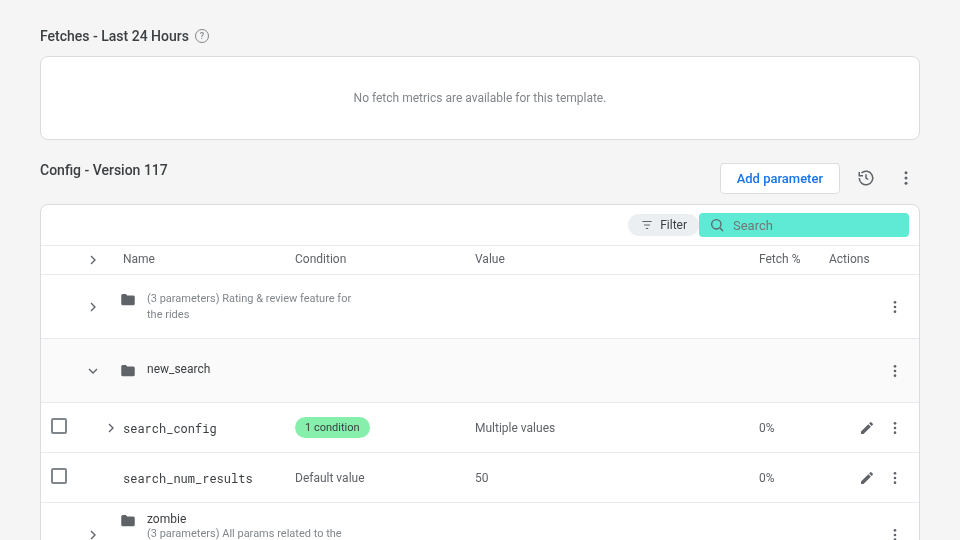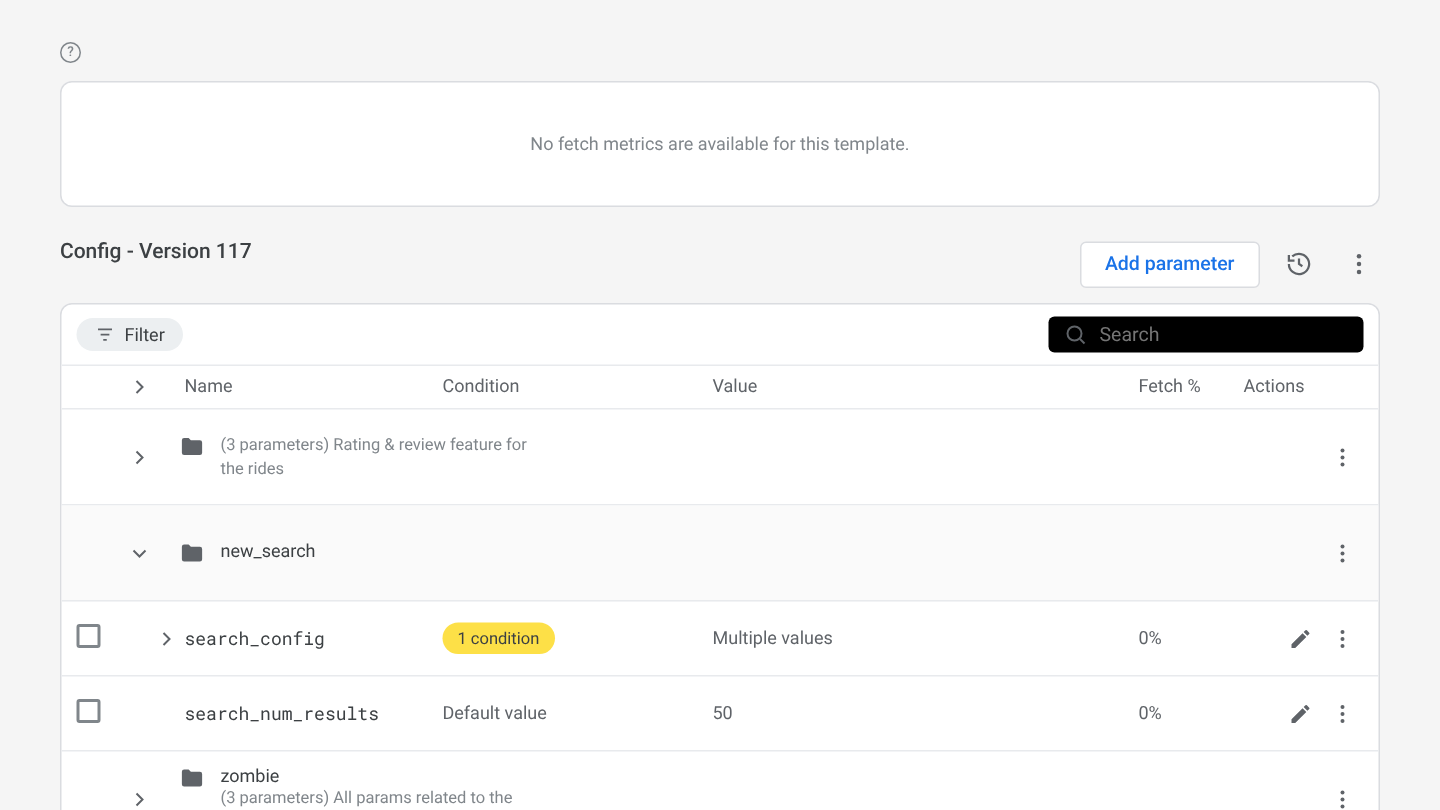--- a/index.html
+++ b/index.html
@@ -7,54 +7,55 @@
   .page{padding:28px 40px 0 40px;}
   .section-title{font-size:14px;color:#3c4043;font-weight:500;display:flex;align-items:center;gap:6px;margin-bottom:12px;}
   .help-icon{width:14px;height:14px;border:1.4px solid #80868b;border-radius:50%;display:inline-flex;align-items:center;justify-content:center;font-size:9px;color:#80868b;line-height:1;}
   .card{background:#fff;border:1px solid #dadce0;border-radius:8px;}
   .empty-card{padding:34px;text-align:center;color:#80868b;font-size:12px;margin-bottom:22px;}
   .config-header{display:flex;align-items:center;justify-content:space-between;margin-bottom:10px;}
   .config-actions{display:flex;align-items:center;gap:12px;}
   .add-btn{border:1px solid #dadce0;background:#fff;color:#1a73e8;font-size:13px;font-weight:500;padding:7px 16px;border-radius:4px;cursor:pointer;margin-left:20px;}
   .icon-btn{width:28px;height:28px;display:flex;align-items:center;justify-content:center;color:#5f6368;cursor:pointer;border-radius:50%;}
   .table-wrap{background:#fff;border:1px solid #dadce0;border-radius:8px;overflow:hidden;}
-  .toolbar{display:flex;align-items:center;justify-content:space-between;padding:8px 10px;}
+  .toolbar{display:flex;align-items:center;justify-content:flex-end;padding:8px 10px;}
   .filter-chip{display:flex;align-items:center;gap:6px;background:#eceff1;border-radius:14px;padding:4px 12px;font-size:12px;color:#3c4043;cursor:pointer;}
-  .search-box{display:flex;align-items:center;background:#000000;border-radius:4px;padding:4px 10px;width:210px;gap:8px;}
+  .search-box{display:flex;align-items:center;background:#5eead4;border-radius:4px;padding:4px 10px;width:210px;gap:8px;}
   .search-box input{border:none;background:transparent;outline:none;font-size:13px;color:#5f6368;flex:1;}
   .search-box svg{flex:none;}
   .thead{display:flex;align-items:flex-start;border-top:1px solid #e8eaed;border-bottom:1px solid #e8eaed;color:#5f6368;font-size:12px;padding:6px 10px;background:#fff;}
   .col-check{width:34px;}
   .col-expand{width:34px;display:flex;align-items:center;}
   .col-name{flex:0 0 176px;padding-left:4px;}
   .col-cond{flex:0 0 180px;}
   .col-value{flex:1;}
   .col-fetch{flex:0 0 70px;text-align:left;}
   .col-actions{flex:0 0 80px;}
   .row{display:flex;align-items:center;border-bottom:1px solid #e8eaed;padding:0 10px;min-height:50px;}
   .row.group{min-height:64px;}
   .row.expanded{background:#fafafa;}
   .row.child{}
   .chev{color:#5f6368;}
   .folder{color:#5f6368;margin-right:10px;}
   .group-name{font-size:12px;color:#3c4043;}
   .group-desc{font-size:11px;color:#80868b;max-width:210px;line-height:1.4;}
   .param-name{font-family:"Roboto Mono",Menlo,Consolas,monospace;font-size:12px;color:#3c4043;}
-  .cond-chip{background:#fde047;border-radius:12px;padding:4px 10px;font-size:11px;color:#3c4043;display:inline-block;}
+  .cond-chip{background:#86efac;border-radius:12px;padding:4px 10px;font-size:11px;color:#3c4043;display:inline-block;}
   .plain{font-size:12px;color:#5f6368;}
   .checkbox{width:16px;height:16px;border:2px solid #80868b;border-radius:2px;display:inline-block;}
   .actions-cell{display:flex;align-items:center;gap:12px;justify-content:flex-end;padding-right:6px;}
   .pencil,.kebab{color:#5f6368;cursor:pointer;}
   svg{display:block;}
 </style>
 </head>
 <body>
 
 <div class="page">
   <div class="section-title">
+    <span>Fetches - Last 24 Hours</span>
     <span class="help-icon">?</span>
   </div>
   <div class="card empty-card">
     <span>No fetch metrics are available for this template.</span>
   </div>
 
   <div class="config-header">
     <div class="section-title" style="margin-bottom:16px;">
       <span>Config - Version 117</span>
     </div>

